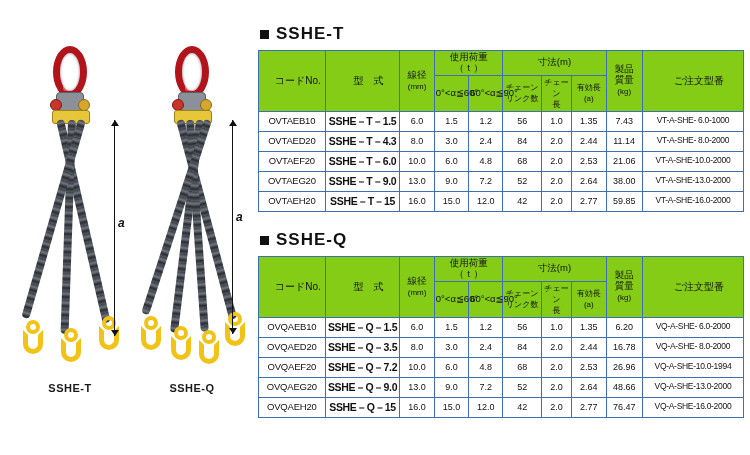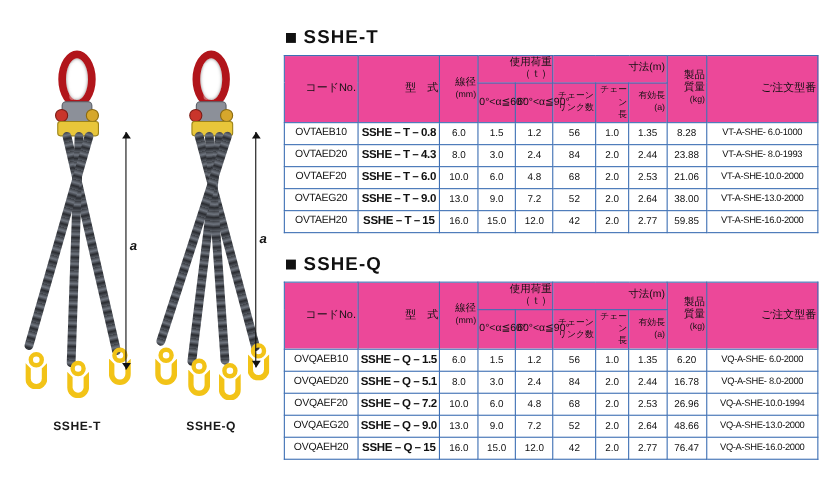--- a/index.html
+++ b/index.html
@@ -215,25 +215,24 @@
   }
   th, td {
     border: 1px solid #3d6fb4;
     text-align: center;
     vertical-align: middle;
     padding: 1px 1px;
     line-height: 1.15;
     color: #111;
   }
   thead th {
-    background: #ec4899;
+    background: #84cc16;
     font-weight: normal;
     font-size: 9.5px;
     height: 14px;
-    text-align: right;
   }
   thead th.big {
     font-size: 10px;
     padding-left: 13px;
   }
   thead th .sub {
     font-size: 8px;
   }
   tbody td {
     height: 17px;
@@ -386,41 +385,41 @@
           </th>
           <th>
             <span class="sub">有効長</span><br>
             <span class="sub">(a)</span>
           </th>
         </tr>
       </thead>
       <tbody>
         <tr>
           <td class="code">OVTAEB10</td>
-          <td class="model">SSHE－T－0.8</td>
+          <td class="model">SSHE－T－1.5</td>
           <td>6.0</td>
           <td>1.5</td>
           <td>1.2</td>
           <td>56</td>
           <td>1.0</td>
           <td>1.35</td>
-          <td>8.28</td>
+          <td>7.43</td>
           <td class="order">VT-A-SHE- 6.0-1000</td>
         </tr>
         <tr>
           <td class="code">OVTAED20</td>
           <td class="model">SSHE－T－4.3</td>
           <td>8.0</td>
           <td>3.0</td>
           <td>2.4</td>
           <td>84</td>
           <td>2.0</td>
           <td>2.44</td>
-          <td>23.88</td>
-          <td class="order">VT-A-SHE- 8.0-1993</td>
+          <td>11.14</td>
+          <td class="order">VT-A-SHE- 8.0-2000</td>
         </tr>
         <tr>
           <td class="code">OVTAEF20</td>
           <td class="model">SSHE－T－6.0</td>
           <td>10.0</td>
           <td>6.0</td>
           <td>4.8</td>
           <td>68</td>
           <td>2.0</td>
           <td>2.53</td>
@@ -516,21 +515,21 @@
           <td>1.5</td>
           <td>1.2</td>
           <td>56</td>
           <td>1.0</td>
           <td>1.35</td>
           <td>6.20</td>
           <td class="order">VQ-A-SHE- 6.0-2000</td>
         </tr>
         <tr>
           <td class="code">OVQAED20</td>
-          <td class="model">SSHE－Q－5.1</td>
+          <td class="model">SSHE－Q－3.5</td>
           <td>8.0</td>
           <td>3.0</td>
           <td>2.4</td>
           <td>84</td>
           <td>2.0</td>
           <td>2.44</td>
           <td>16.78</td>
           <td class="order">VQ-A-SHE- 8.0-2000</td>
         </tr>
         <tr>

